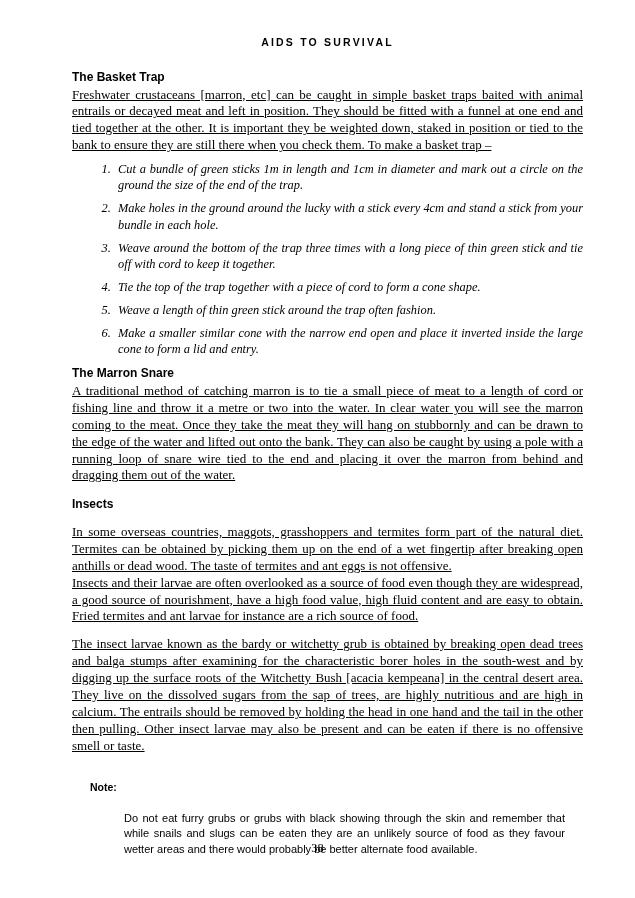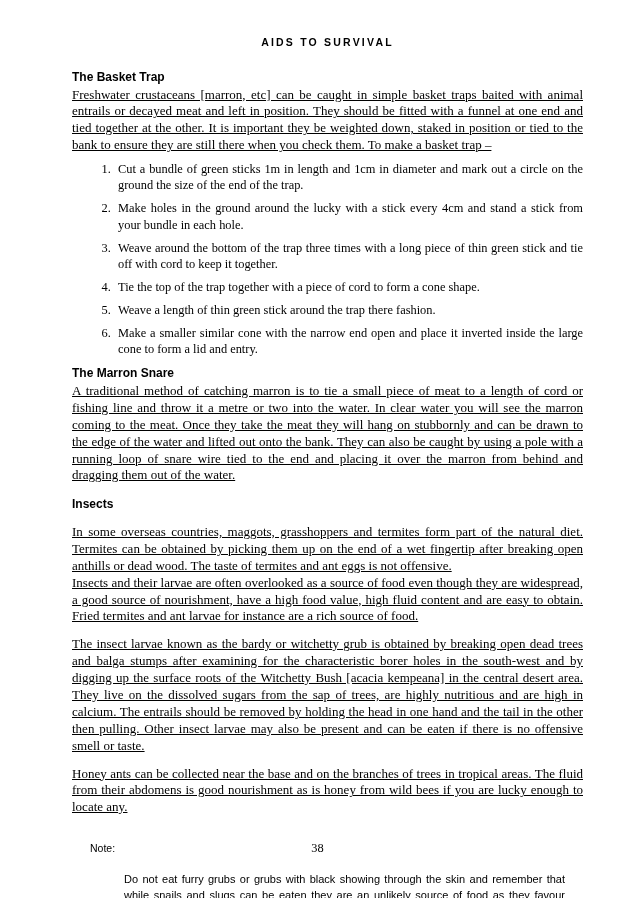--- a/index.html
+++ b/index.html
@@ -47,37 +47,38 @@
     text-decoration: underline;
   }
   p.spaced {
     margin-top: 11px;
   }
   ol.steps {
     margin: 7px 0 9px 0;
     padding-left: 42px;
     font-size: 12.4px;
     line-height: 1.30;
+    font-style: italic;
   }
   ol.steps li {
     margin-bottom: 7px;
     text-align: justify;
     padding-left: 4px;
   }
   ol.steps li:last-child {
     margin-bottom: 0;
   }
   .gap-md { height: 13px; }
   .note-block {
     margin-top: 26px;
     padding-left: 18px;
   }
   .note-label {
     font-family: "Liberation Sans", sans-serif;
-    font-weight: normal;
+    font-weight: bold;
     font-size: 10.5px;
     margin: 0 0 6px 0;
   }
   .note-text {
     font-family: "Liberation Sans", sans-serif;
     font-size: 11px;
     line-height: 1.42;
     text-align: justify;
     margin: 18px;
     padding-left: 16px;
@@ -99,34 +100,33 @@
   <div class="running-head">AIDS TO SURVIVAL</div>
 
   <h2 class="section-head">The Basket Trap</h2>
   <p class="body-text">Freshwater crustaceans [marron, etc] can be caught in simple basket traps baited with animal entrails or decayed meat and left in position. They should be fitted with a funnel at one end and tied together at the other. It is important they be weighted down, staked in position or tied to the bank to ensure they are still there when you check them. To make a basket trap –</p>
 
   <ol class="steps">
     <li>Cut a bundle of green sticks 1m in length and 1cm in diameter and mark out a circle on the ground the size of the end of the trap.</li>
     <li>Make holes in the ground around the lucky with a stick every 4cm and stand a stick from your bundle in each hole.</li>
     <li>Weave around the bottom of the trap three times with a long piece of thin green stick and tie off with cord to keep it together.</li>
     <li>Tie the top of the trap together with a piece of cord to form a cone shape.</li>
-    <li>Weave a length of thin green stick around the trap there fashion.</li>
+    <li>Weave a length of thin green stick around the trap often fashion.</li>
     <li>Make a smaller similar cone with the narrow end open and place it inverted inside the large cone to form a lid and entry.</li>
   </ol>
 
   <h2 class="section-head">The Marron Snare</h2>
   <p class="body-text">A traditional method of catching marron is to tie a small piece of meat to a length of cord or fishing line and throw it a metre or two into the water. In clear water you will see the marron coming to the meat. Once they take the meat they will hang on stubbornly and can be drawn to the edge of the water and lifted out onto the bank. They can also be caught by using a pole with a running loop of snare wire tied to the end and placing it over the marron from behind and dragging them out of the water.</p>
 
   <div class="gap-md"></div>
 
   <h2 class="section-head">Insects</h2>
   <p class="body-text spaced">In some overseas countries, maggots, grasshoppers and termites form part of the natural diet. Termites can be obtained by picking them up on the end of a wet fingertip after breaking open anthills or dead wood. The taste of termites and ant eggs is not offensive.</p>
   <p class="body-text">Insects and their larvae are often overlooked as a source of food even though they are widespread, a good source of nourishment, have a high food value, high fluid content and are easy to obtain. Fried termites and ant larvae for instance are a rich source of food.</p>
   <p class="body-text spaced">The insect larvae known as the bardy or witchetty grub is obtained by breaking open dead trees and balga stumps after examining for the characteristic borer holes in the south-west and by digging up the surface roots of the Witchetty Bush [acacia kempeana] in the central desert area. They live on the dissolved sugars from the sap of trees, are highly nutritious and are high in calcium. The entrails should be removed by holding the head in one hand and the tail in the other then pulling. Other insect larvae may also be present and can be eaten if there is no offensive smell or taste.</p>
-  <p class="body-text spaced">Honey ants can be collected near the base and on the branches of trees in tropical areas. The fluid from their abdomens is good nourishment as is honey from wild bees if you are lucky enough to locate any.</p>
 
   <div class="note-block">
     <div class="note-label">Note:</div>
     <p class="note-text">Do not eat furry grubs or grubs with black showing through the skin and remember that while snails and slugs can be eaten they are an unlikely source of food as they favour wetter areas and there would probably be better alternate food available.</p>
   </div>
 
   <div class="page-number">38</div>
 
 </div>
 

